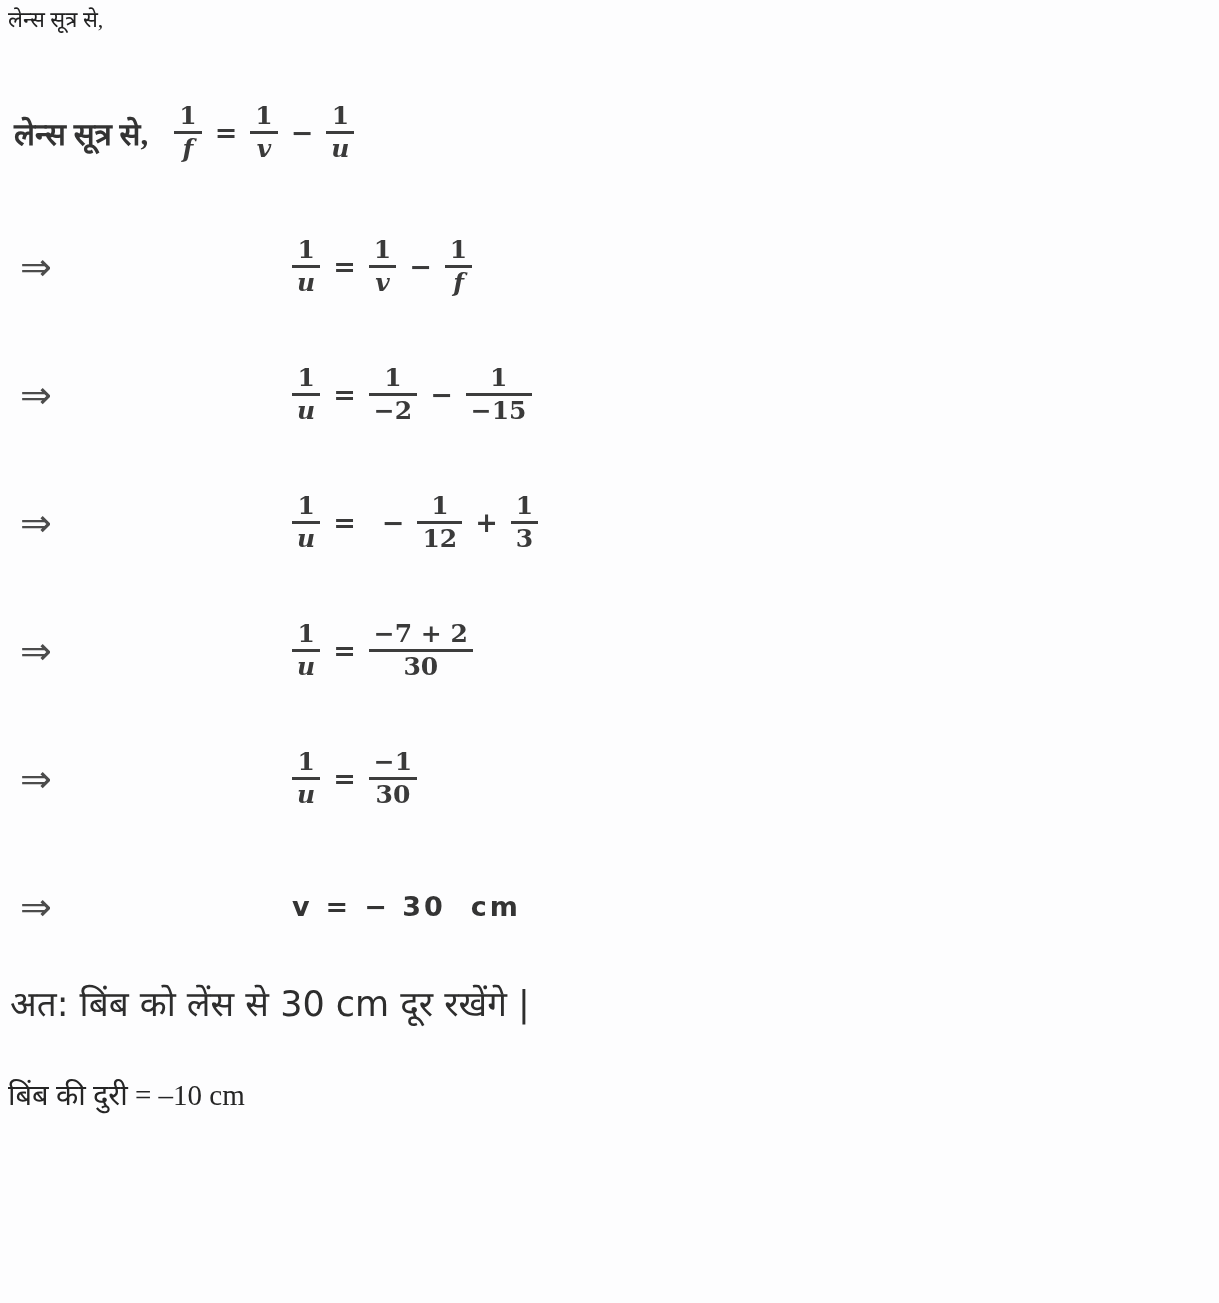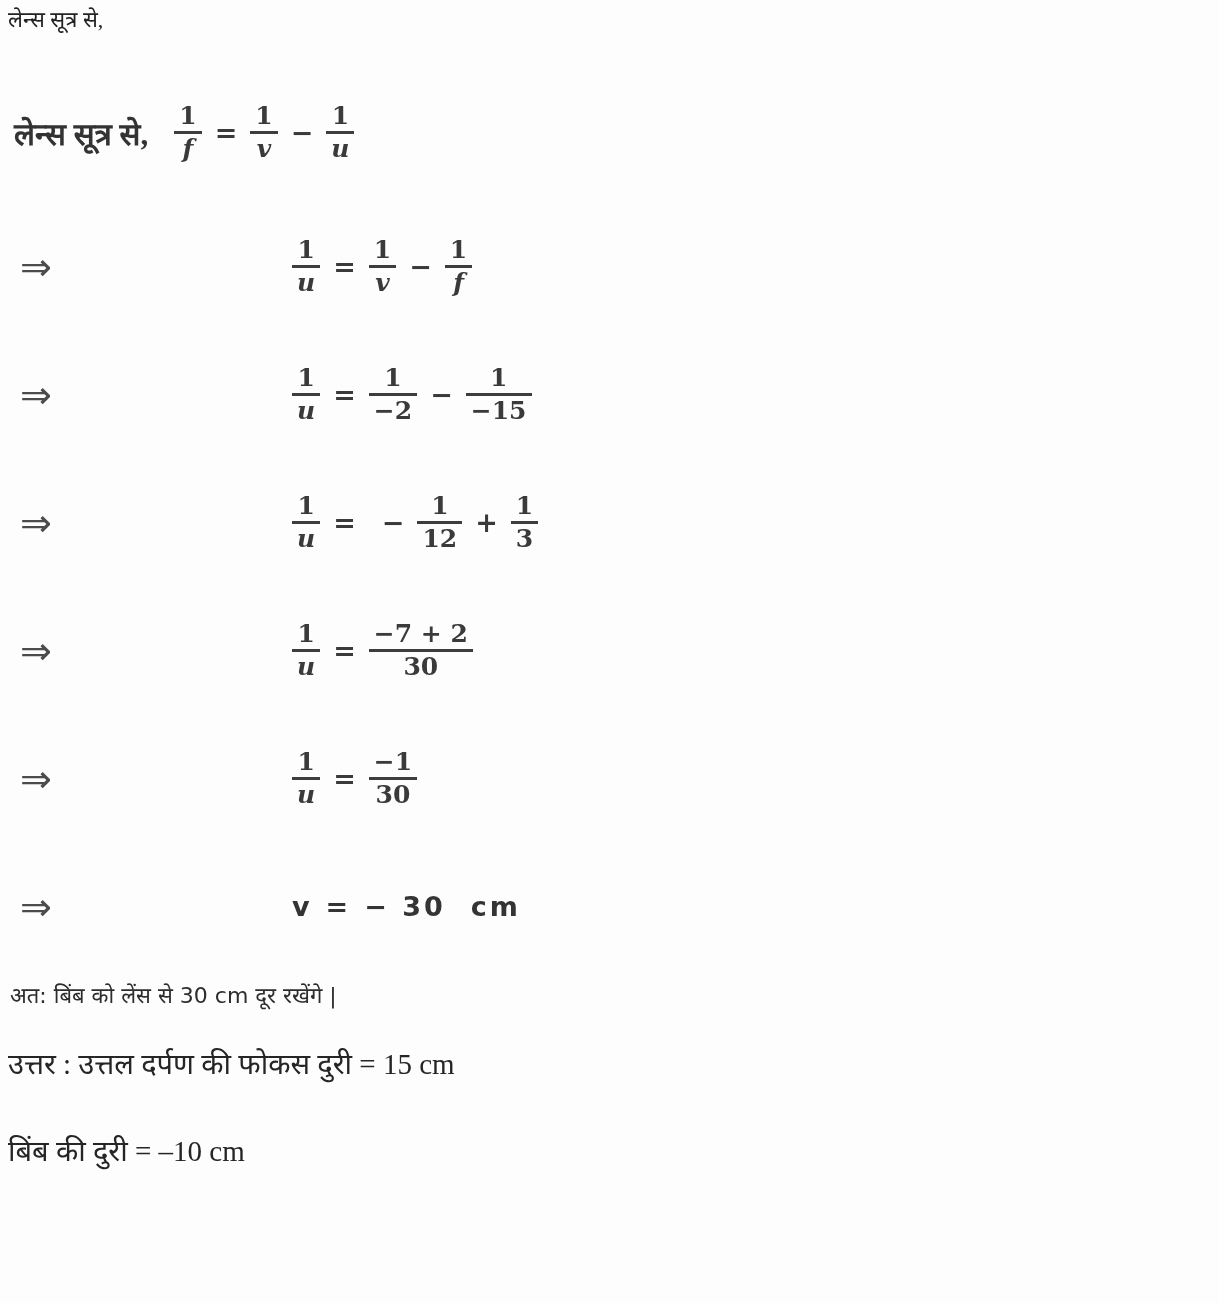--- a/index.html
+++ b/index.html
@@ -52,21 +52,21 @@
     font-family:"DejaVu Sans", sans-serif;font-size:38px;font-weight:200;
     color:#4c4c4c;line-height:1;
   }
   .step-row .equation{margin-left:212px;}
   .step-row.result .plain,.step-row.result .op{
     font-family:"DejaVu Sans", sans-serif;letter-spacing:3px;
     font-size:27px;color:#343434;
   }
 
   .conclusion-line{
-    margin:34px 0 0 4px;font-size:22px;color:#2d2d2d;
+    margin:34px 0 0 4px;font-size:35px;color:#2d2d2d;
     font-family:"DejaVu Sans", sans-serif;
   }
 
   .question-para{
     margin:46px 0 0 2px;font-size:29px;line-height:53px;color:#1f1f1f;
     font-family:"Liberation Serif", serif;max-width:1213px;
   }
   .answer-line{
     margin:34px 0 0 2px;font-size:29px;color:#252525;
     font-family:"Liberation Serif", serif;
@@ -209,17 +209,16 @@
           <span class="plain">v</span>
           <span class="op">=</span>
           <span class="plain">− 30  cm</span>
         </span>
       </div>
     </div>
 
   <p class="conclusion-line">अत: बिंब को लेंस से 30 cm दूर रखेंगे |</p>
 
 
-  <p class="answer-line">उत्तर : उत्तल दर्पण की फोकस दुरी = 15 cm</p>
 
   <p class="answer-line second">बिंब की दुरी = –10 cm</p>
 
 </div>
 
 </body></html>

